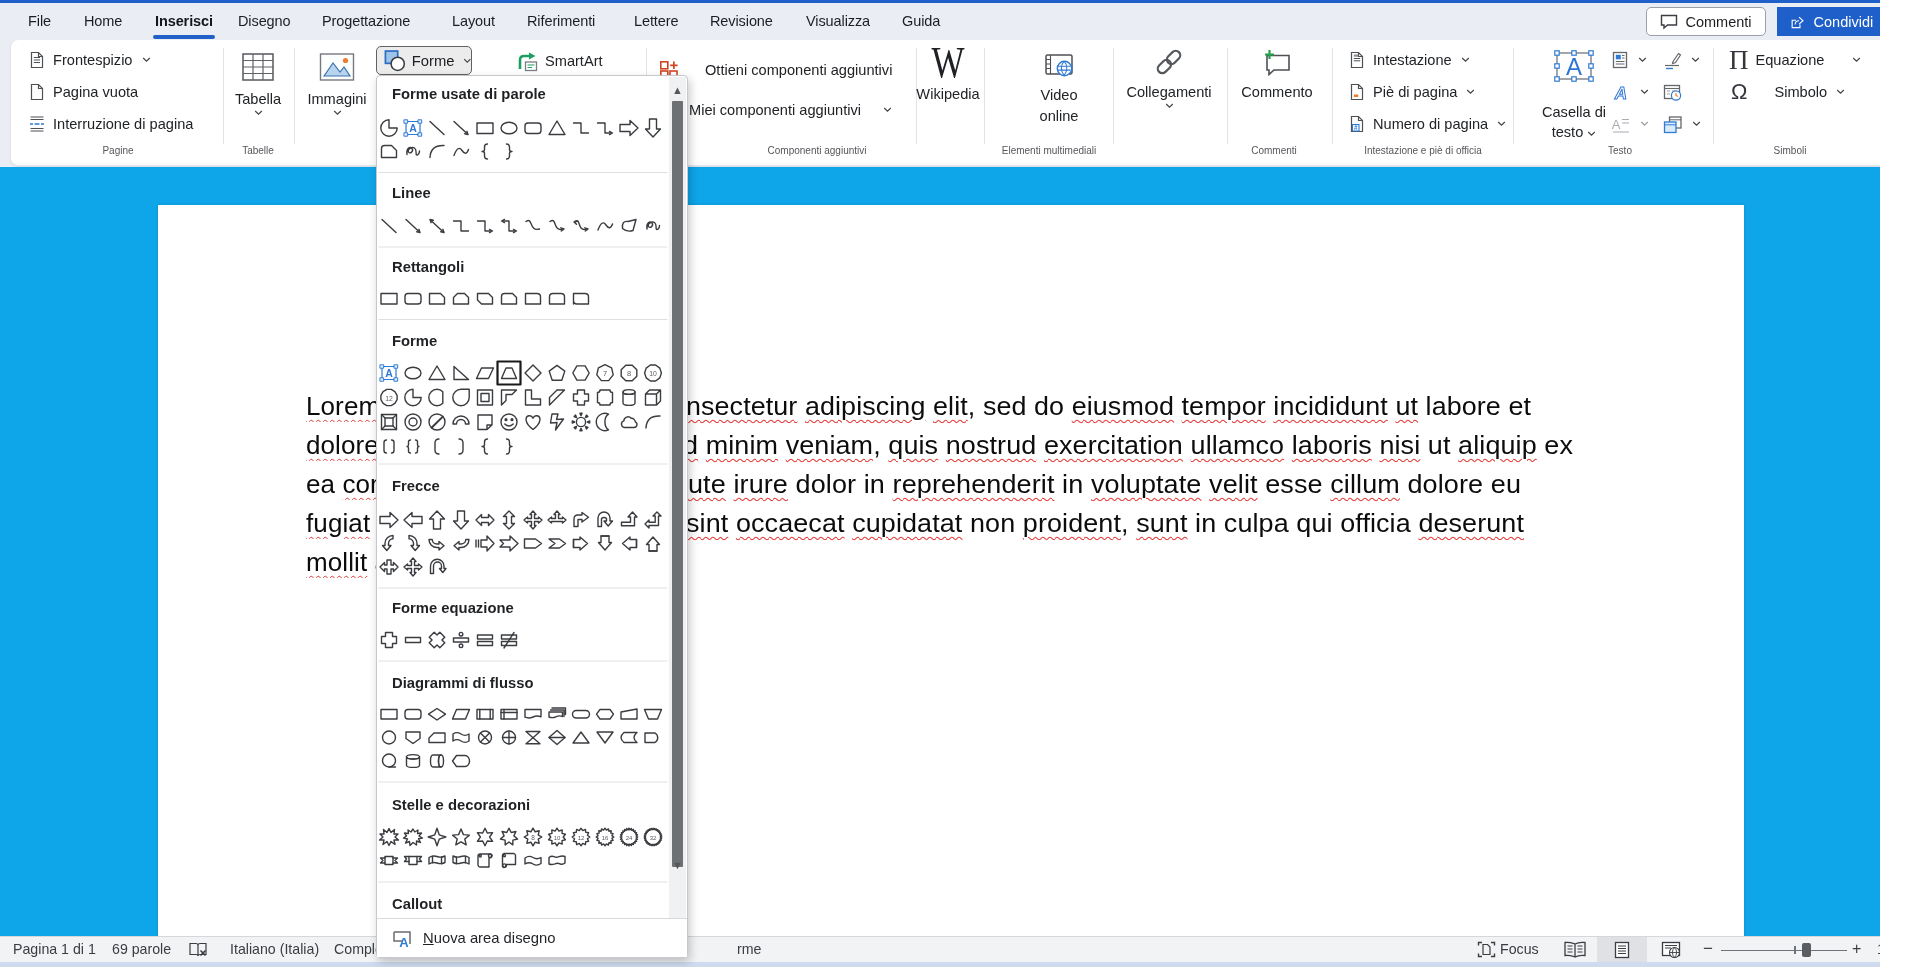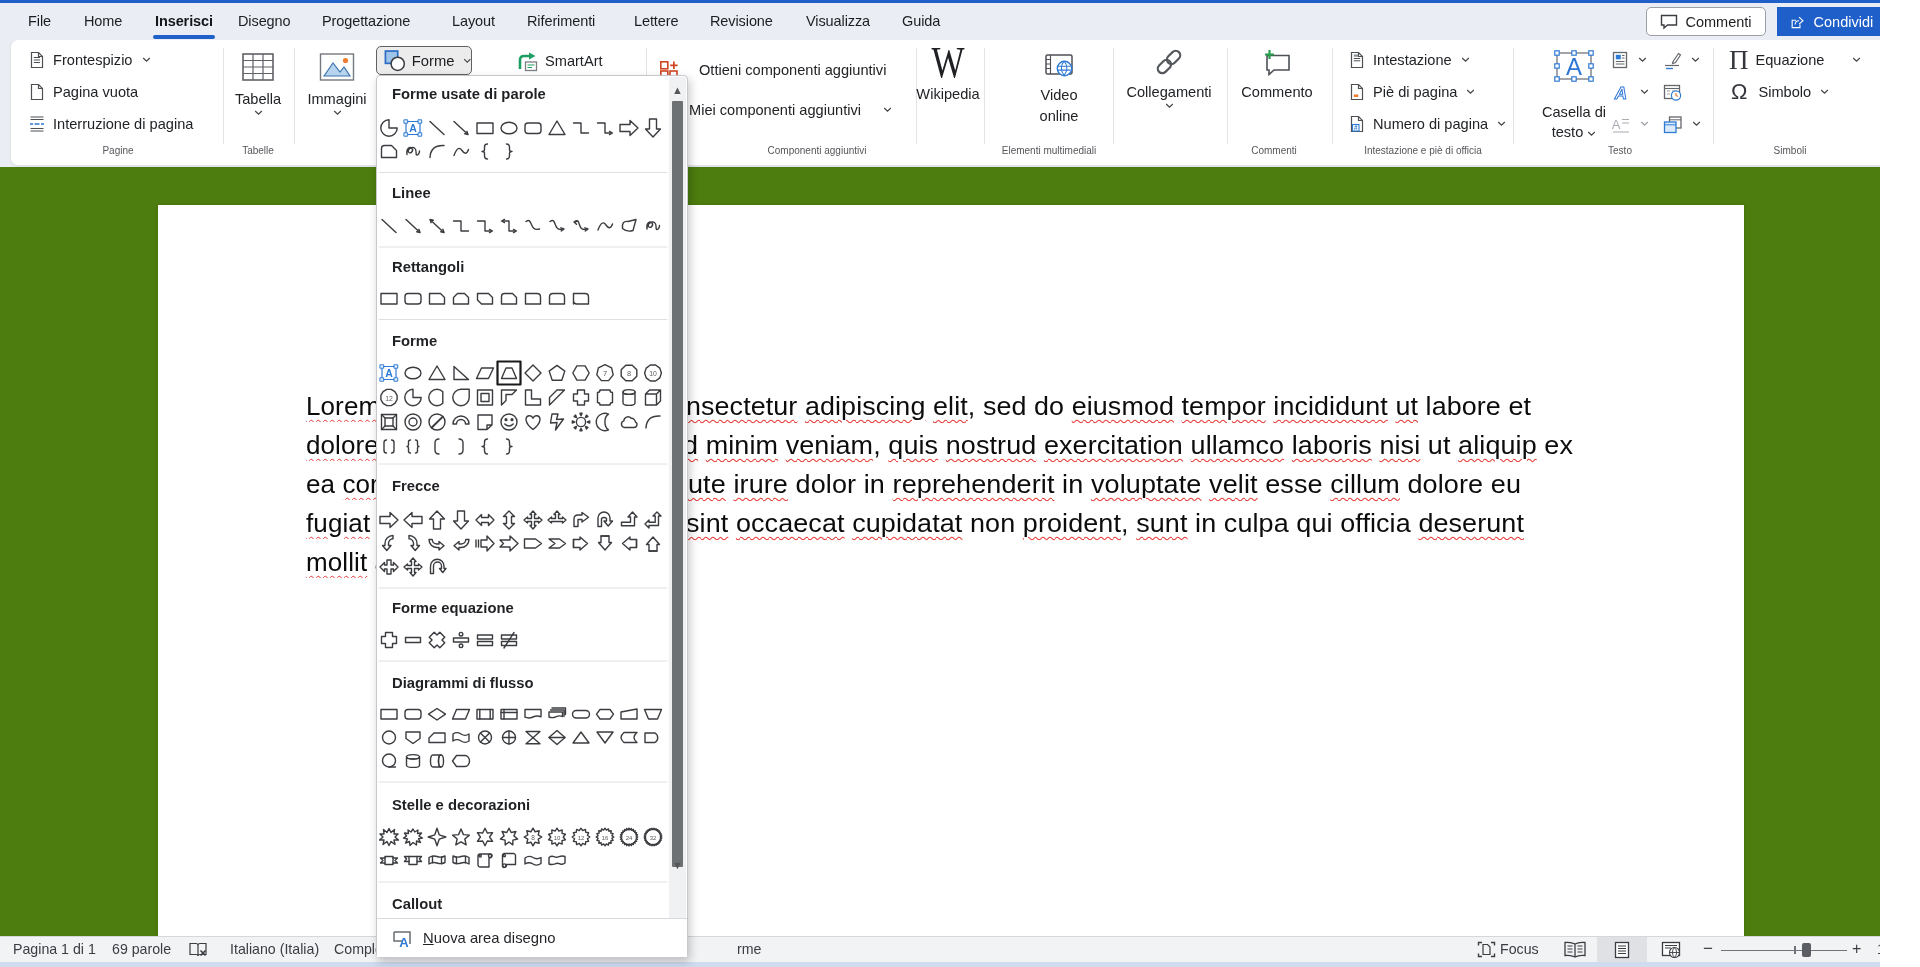--- a/index.html
+++ b/index.html
@@ -1,16 +1,16 @@
 <!DOCTYPE html>
 <html><head><meta charset="utf-8"><title>Word</title><style>
 *{margin:0;padding:0;box-sizing:border-box}
 html,body{width:1920px;height:967px;overflow:hidden}
 body{font-family:"Liberation Sans",sans-serif;-webkit-font-smoothing:antialiased}
-#app{position:relative;width:1880px;height:967px;background:#4d7c0f;overflow:hidden}
+#app{position:relative;width:1880px;height:967px;background:#0ea5e9;overflow:hidden}
 .topstrip{position:absolute;left:0;top:0;width:1920px;height:3px;background:#2160c9}
 .tabbar{position:absolute;left:0;top:3px;width:1920px;height:37px;background:#eaeef4}
 .tab{position:absolute;top:0;height:37px;line-height:36px;font-size:14.5px;color:#1c1e21;letter-spacing:-0.1px}
 .tab.active{font-weight:bold;color:#14161a}
 .tab.active::after{content:"";position:absolute;left:-2px;right:-2px;bottom:1.5px;height:3.5px;border-radius:2px;background:#2160c9}
 .btn-commenti{position:absolute;left:1646px;top:4px;width:120px;height:29px;background:#fff;border:1px solid #9aa0a6;border-radius:5px;display:flex;align-items:center;justify-content:center;font-size:14.5px;color:#1c1e21;gap:7px}
 .btn-condividi{position:absolute;left:1777px;top:4px;width:126px;height:29px;background:#1e5fc9;border-radius:0;display:flex;align-items:center;font-size:14.5px;color:#fff;padding-left:13px;gap:8px}
 .ribbon{position:absolute;left:10px;top:40px;width:1900px;height:126px;background:#fff;border-radius:8px;border:1px solid #e3e5e9;border-top:none;box-shadow:0 1px 2px rgba(0,0,0,0.06)}
 .ribbon .sep{position:absolute;top:8px;height:96px;width:1px;background:#e3e4e7}
 .glabel{position:absolute;top:105px;font-size:10px;color:#54565a;white-space:nowrap;transform:translateX(-50%)}
@@ -139,21 +139,21 @@
         <span>SmartArt</span>
       </div>
       <div class="sep" style="left:635px"></div>
       <div class="ritem" style="left:648px;top:18px">
         <svg width="20" height="20" viewBox="0 0 20 20" style="">
           <rect x="1.8" y="1.8" width="7" height="7" fill="none" stroke="#cf4522" stroke-width="1.6"></rect>
           <rect x="1.8" y="11" width="7" height="7" fill="none" stroke="#cf4522" stroke-width="1.6"></rect>
           <rect x="11" y="11" width="7" height="7" fill="none" stroke="#cf4522" stroke-width="1.6"></rect>
           <path d="M11.2,5.3 H18.6 M14.9,1.6 V9" stroke="#cf4522" stroke-width="1.7" fill="none"></path>
         </svg>
-        <span style="margin-left:13px">Ottieni componenti aggiuntivi</span>
+        <span style="margin-left:19px">Ottieni componenti aggiuntivi</span>
       </div>
       <div class="ritem" style="left:678px;top:58px">
         <span>Miei componenti aggiuntivi</span>
         <span style="width:6px"></span>
         <svg class="cv" width="9" height="6" viewBox="0 0 9 6">
           <path d="M1.2,1 L4.5,4.2 L7.8,1" fill="none" stroke="#444" stroke-width="1.2"></path>
         </svg>
       </div>
       <div class="glabel" style="left:806px">Componenti aggiuntivi</div>
       <div class="sep" style="left:905px"></div>
@@ -313,21 +313,21 @@
       <div class="ritem" style="left:1718px;top:8px">
         <span style="font-family:Liberation Serif,serif;font-size:27px;color:#33363c;line-height:0.9">Π</span>
         <span style="margin-left:0">Equazione</span>
         <span style="width:12px"></span>
         <svg class="cv" width="9" height="6" viewBox="0 0 9 6">
           <path d="M1.2,1 L4.5,4.2 L7.8,1" fill="none" stroke="#444" stroke-width="1.2"></path>
         </svg>
       </div>
       <div class="ritem" style="left:1720px;top:40px">
         <span style="font-family:Liberation Sans,sans-serif;font-size:22px;color:#33363c;line-height:1">Ω</span>
-        <span style="margin-left:4px">Simbolo</span>
+        <span style="margin-left:20px">Simbolo</span>
         <svg class="cv" width="9" height="6" viewBox="0 0 9 6">
           <path d="M1.2,1 L4.5,4.2 L7.8,1" fill="none" stroke="#444" stroke-width="1.2"></path>
         </svg>
       </div>
       <div class="glabel" style="left:1779px">Simboli</div>
       <div class="sep" style="left:1872px"></div>
       <div style="position:absolute;left:1893px;top:104px"><svg width="13" height="8" viewBox="0 0 13 8">
           <path d="M1.5,1.2 L6.5,6.2 L11.5,1.2" fill="none" stroke="#3a3d42" stroke-width="1.3"></path>
         </svg></div>
     </div>

